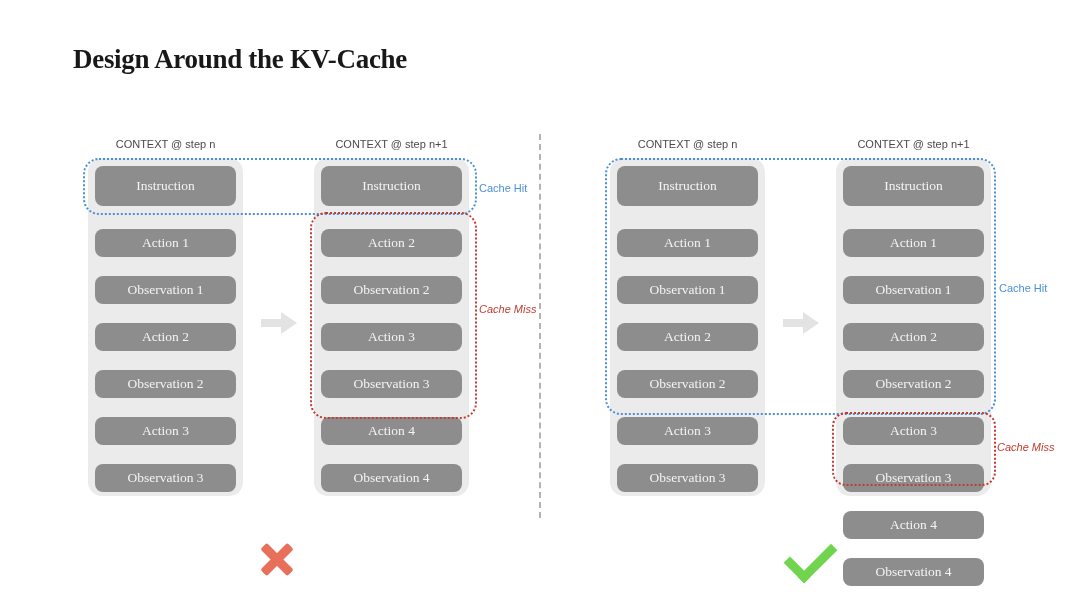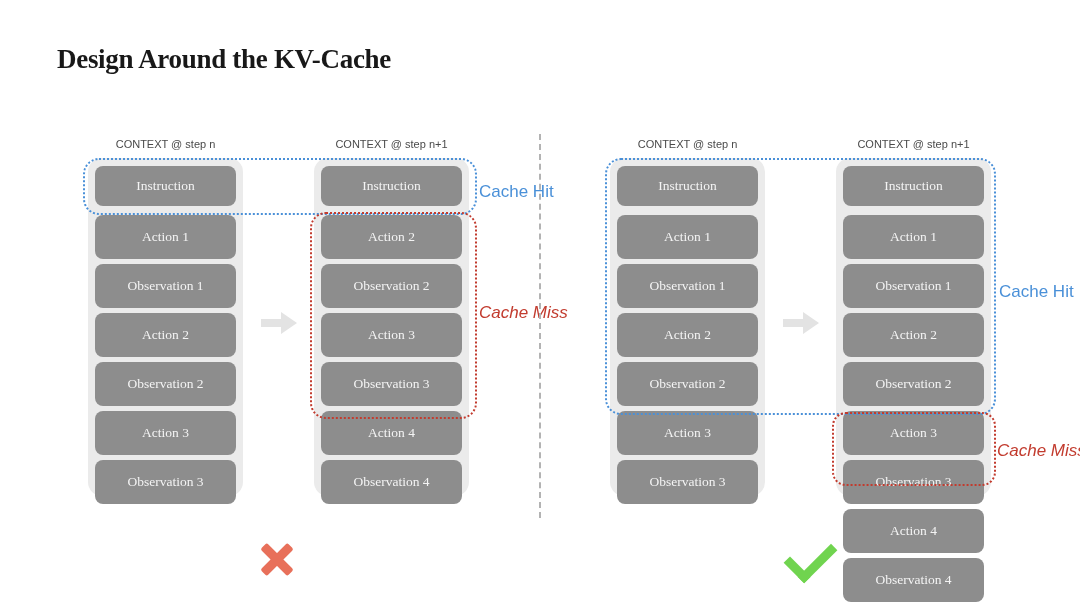--- a/index.html
+++ b/index.html
@@ -1,31 +1,31 @@
 <!DOCTYPE html>
 <html><head>
 <meta charset="utf-8">
 <style>
   html,body{margin:0;padding:0;background:#ffffff;}
   .canvas{position:relative;width:1080px;height:608px;background:#ffffff;overflow:hidden;
           font-family:"Liberation Sans",sans-serif;}
-  .page-title{position:absolute;left:57px;top:44px;margin:0;
+  .page-title{position:absolute;left:73px;top:44px;margin:0;
               font-family:"Liberation Serif",serif;font-weight:700;font-size:27px;
               color:#181818;letter-spacing:-0.3px;}
   .col-header{position:absolute;width:155px;text-align:center;font-size:11px;color:#4a4a4a;}
   .ctx{position:absolute;width:155px;height:338px;background:#ebebeb;border-radius:14px;
        box-sizing:border-box;padding-top:8px;display:flex;flex-direction:column;align-items:center;}
-  .bx{flex:none;width:141px;height:44px;margin-top:5px;background:#8d8d8d;border-radius:8px;
+  .bx{flex:none;width:141px;height:28px;margin-top:19px;background:#8d8d8d;border-radius:8px;
       color:#f4f4f4;font-family:"Liberation Serif",serif;font-size:13.5px;
       display:flex;align-items:center;justify-content:center;white-space:nowrap;}
   .bx.first{height:40px;margin-top:0;margin-bottom:4px;}
   .overlay{position:absolute;border-radius:16px;pointer-events:none;}
   .overlay.hit{border:2px dotted #4a90d8;}
   .overlay.miss{border:2px dotted #c23b2e;}
-  .lbl{position:absolute;font-size:17px;white-space:nowrap;}
+  .lbl{position:absolute;font-size:11px;white-space:nowrap;}
   .lbl.hit-lbl{color:#4a90d8;}
   .lbl.miss-lbl{color:#c23b2e;font-style:italic;}
   .arrow{position:absolute;width:36px;height:22px;}
   .divider{position:absolute;left:539px;top:134px;height:384px;width:0;
            border-left:2px dashed #b3b3b3;}
   .cross{position:absolute;left:258px;top:541px;width:38px;height:38px;}
   .cross::before,.cross::after{content:"";position:absolute;left:0;top:14px;width:38px;height:9px;
            background:#e8705a;border-radius:2px;}
   .cross::before{transform:rotate(45deg);}
   .cross::after{transform:rotate(-45deg);}

